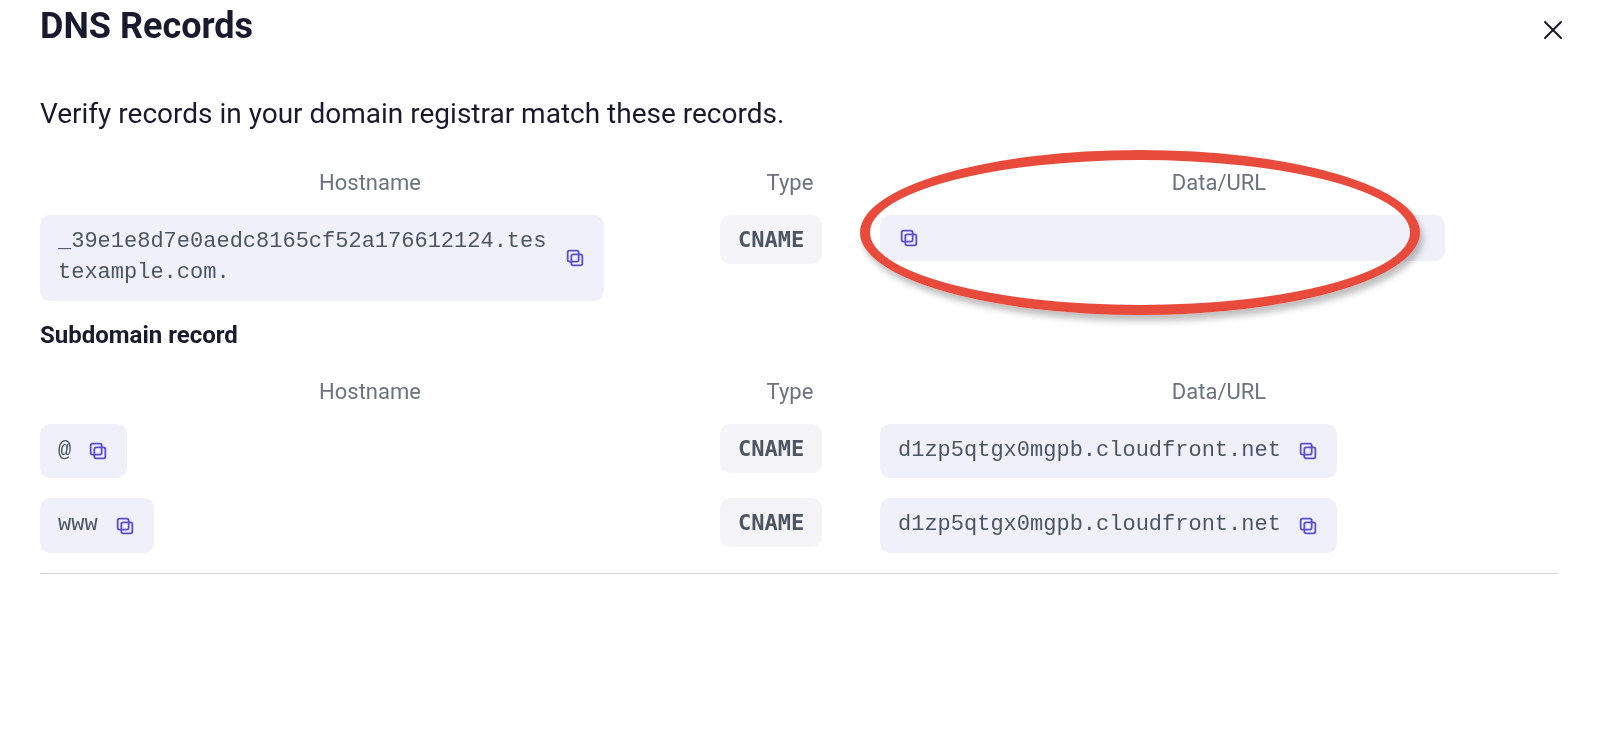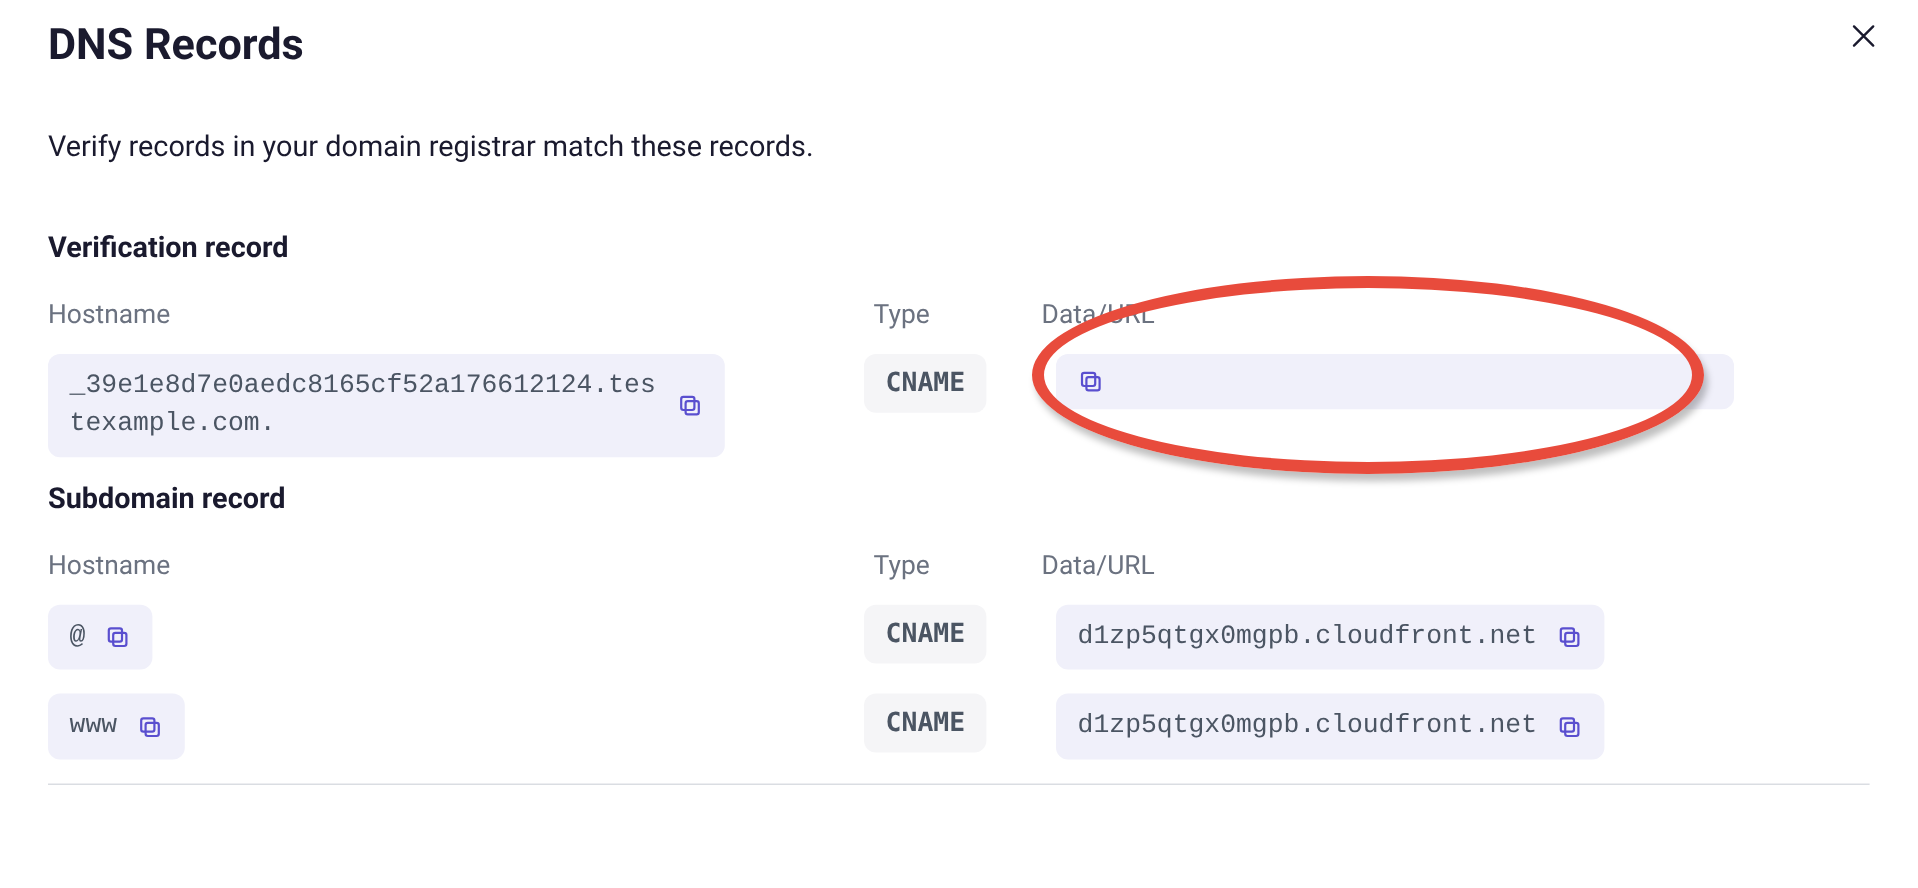--- a/index.html
+++ b/index.html
@@ -5,62 +5,64 @@
     * { margin: 0; padding: 0; box-sizing: border-box; }
     body {
       font-family: -apple-system, BlinkMacSystemFont, "Segoe UI", Roboto, sans-serif;
       background: #fff;
       color: #1a1a2e;
       width: 1598px;
       height: 740px;
       position: relative;
     }
     .container {
-      padding: 16px 40px;
+      padding: 5px 40px;
       position: relative;
     }
     .close-btn {
       position: absolute;
       top: 20px;
       right: 35px;
       cursor: pointer;
       font-size: 24px;
       color: #1a1a2e;
       background: none;
       border: none;
       line-height: 1;
     }
     h1.title {
       font-size: 36px;
       font-weight: 700;
       color: #1a1a2e;
       margin-bottom: 50px;
     }
     .subtitle {
-      font-size: 24px;
-      color: #1a1a2e;
-      margin-bottom: 56px;
+      font-size: 28px;
+      color: #1a1a2e;
+      margin-bottom: 40px;
     }
     h2.section-heading {
       font-size: 24px;
       font-weight: 700;
       color: #1a1a2e;
       margin-bottom: 30px;
       margin-top: 20px;
     }
     .columns-header {
       display: flex;
+      gap: 20px;
       margin-bottom: 20px;
+      text-align: center;
     }
     .col-header {
       font-size: 22px;
       color: #6b7280;
     }
     .col-hostname { flex: 0 0 660px; }
-    .col-type { flex: 0 0 140px; margin-left: 28px; }
+    .col-type { flex: 0 0 140px; }
     .col-data { flex: 1; }
     .record-row {
       display: flex;
       gap: 20px;
       align-items: flex-start;
       margin-bottom: 20px;
     }
     .pill {
       background: #f0f0fa;
       border-radius: 10px;
@@ -121,21 +123,20 @@
     <span>
       <svg width="20" height="20" viewBox="0 0 20 20">
           <path d="M2 2 L18 18 M18 2 L2 18" stroke="#1a1a2e" stroke-width="2" stroke-linecap="round"></path>
         </svg>
     </span>
   </button>
 
   <h1 class="title">DNS Records</h1>
   <p class="subtitle">Verify records in your domain registrar match these records.</p>
 
-  <h2 class="section-heading">Verification record</h2>
 
   <div class="columns-header">
     <div class="col-header col-hostname">Hostname</div>
     <div class="col-header col-type">Type</div>
     <div class="col-header col-data">Data/URL</div>
   </div>
 
   <div class="record-row">
     <div class="hostname-cell">
       <div class="pill wide">

